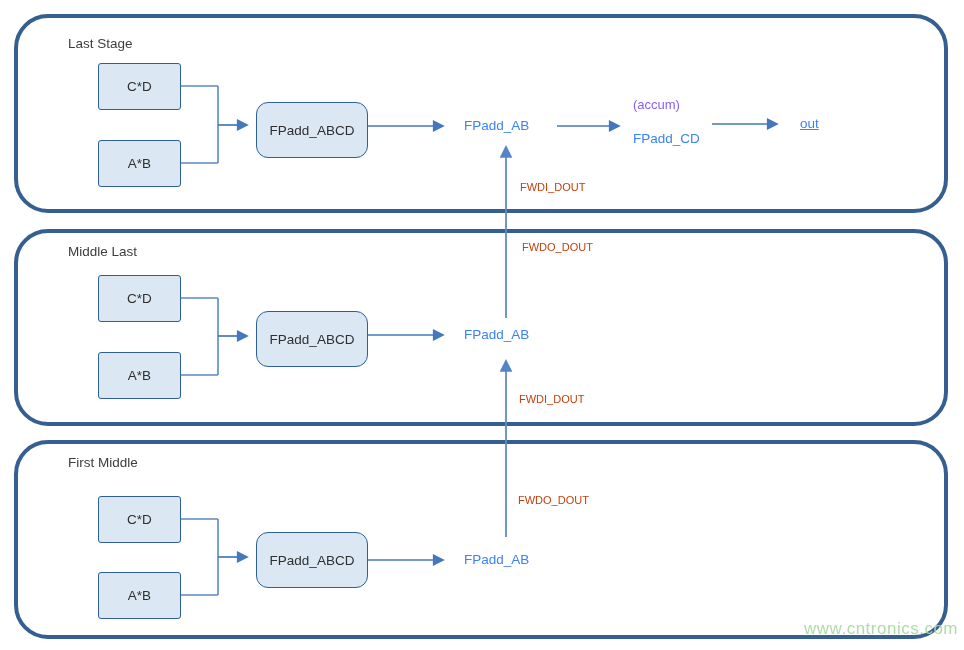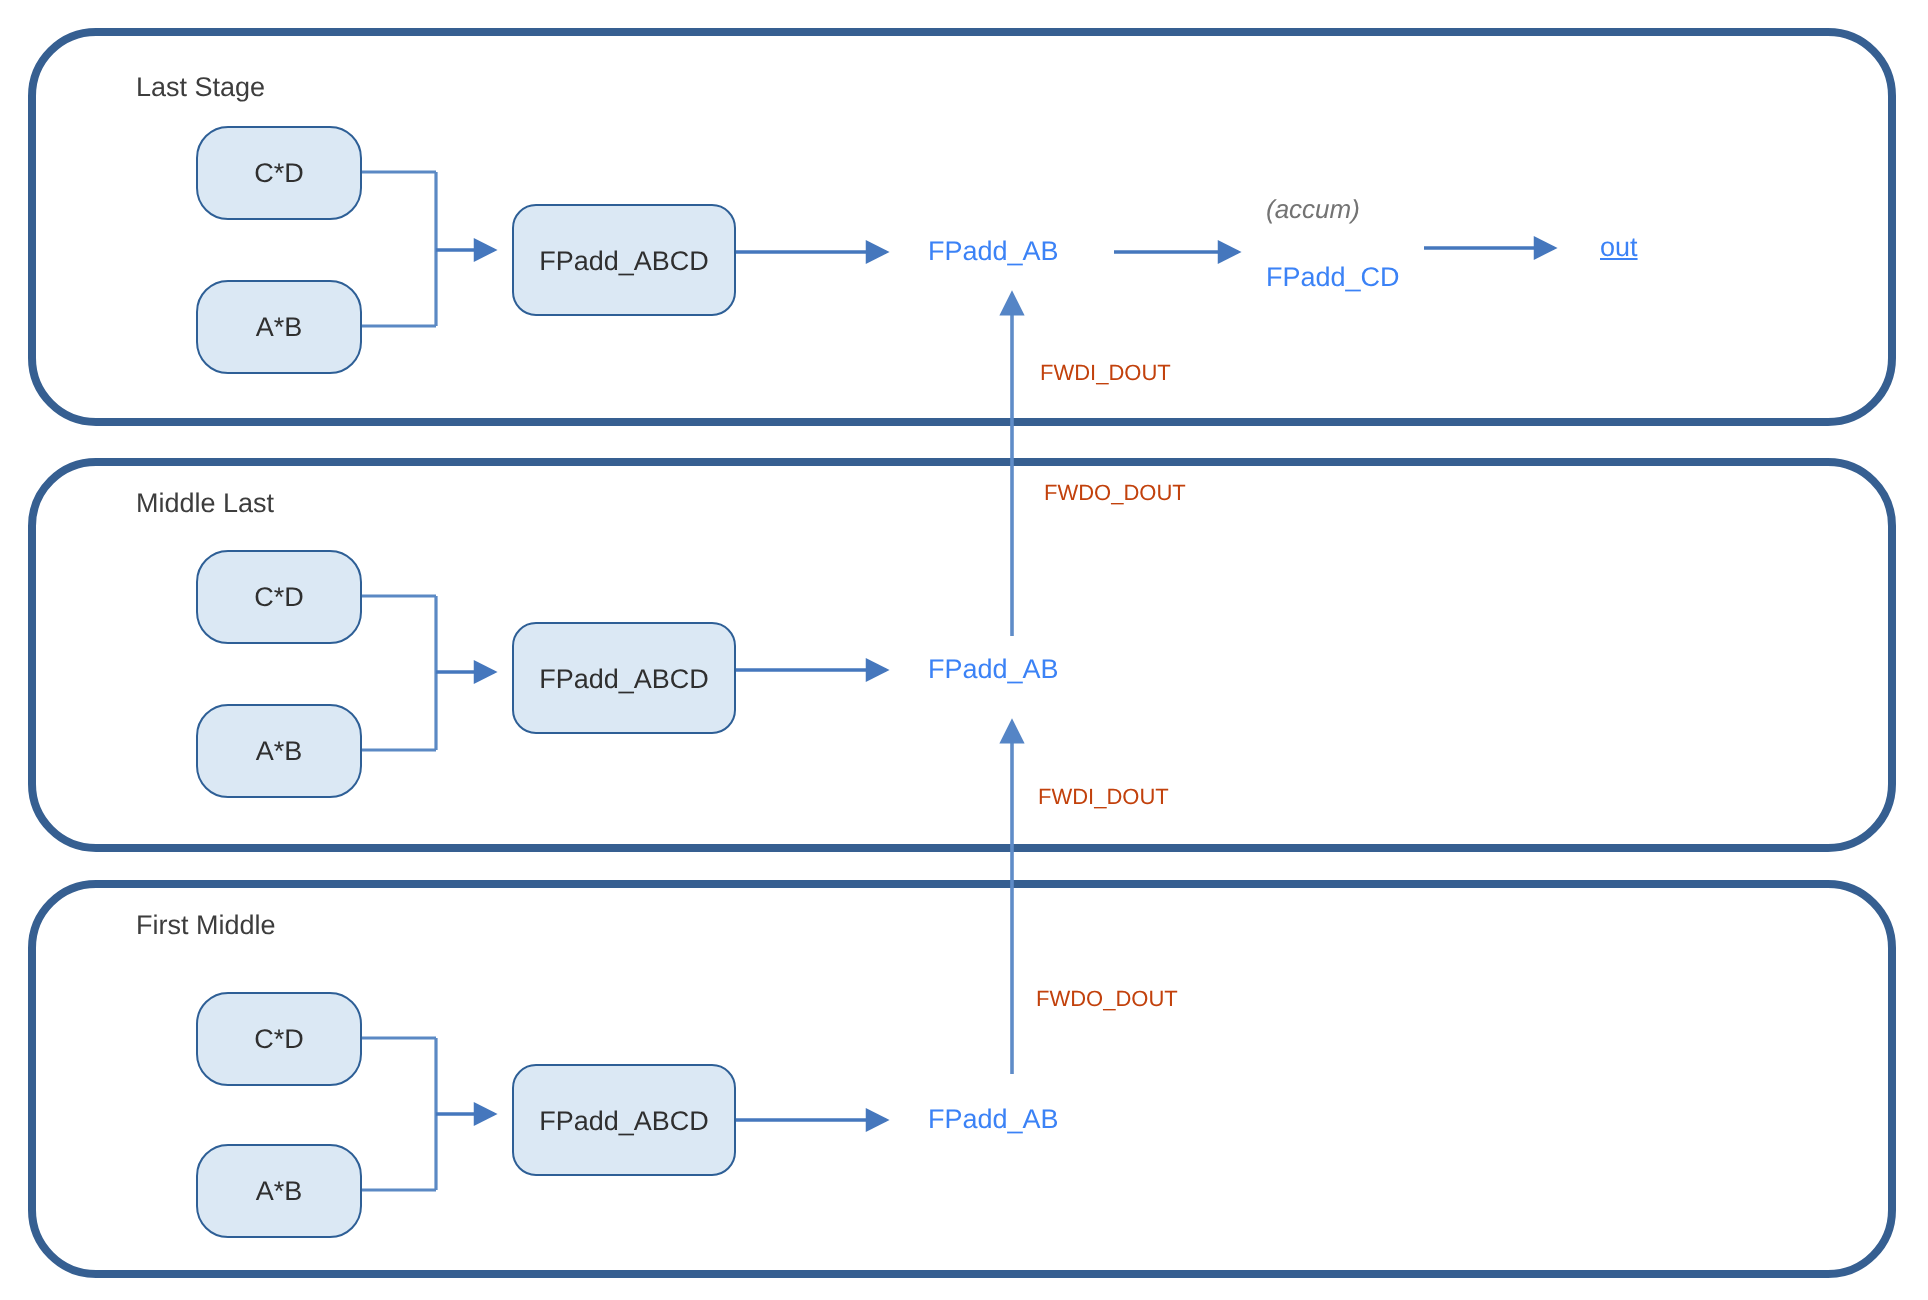--- a/index.html
+++ b/index.html
@@ -49,21 +49,21 @@
     display: flex;
     align-items: center;
     justify-content: center;
     font-size: 13.5px;
     color: #2f2f2f;
     white-space: nowrap;
   }
   .box-small {
     width: 83px;
     height: 47px;
-    border-radius: 16px;
+    border-radius: 3px;
   }
   .box-adder {
     width: 112px;
     height: 56px;
     border-radius: 12px;
   }
   .node-label {
     position: absolute;
     font-size: 13.5px;
     color: #3b82f6;
@@ -73,23 +73,22 @@
   .flow-label {
     position: absolute;
     font-size: 11px;
     color: #c2410c;
     white-space: nowrap;
     line-height: 16px;
   }
   .accum-note {
     position: absolute;
     font-size: 13px;
-    color: #737373;
+    color: #8b5cf6;
     white-space: nowrap;
-    font-style: italic;
   }
   svg.connectors {
     position: absolute;
     inset: 0;
     pointer-events: none;
   }
   .watermark {
     position: absolute;
     left: 768px;
     top: 619px;
@@ -183,14 +182,15 @@
 
   <div class="layer">
     <div class="stage-label" style="left:68px; top:455px;">First Middle</div>
     <div class="box box-small" style="left:98px; top:496px;">C*D</div>
     <div class="box box-small" style="left:98px; top:572px;">A*B</div>
     <div class="box box-adder" style="left:256px; top:532px;">FPadd_ABCD</div>
     <div class="node-label" style="left:464px; top:552px;">FPadd_AB</div>
     <div class="flow-label" style="left:518px; top:492px;">FWDO_DOUT</div>
   </div>
 
+  <div class="watermark">www.cntronics.com</div>
 
 </div>
 
 </body></html>

